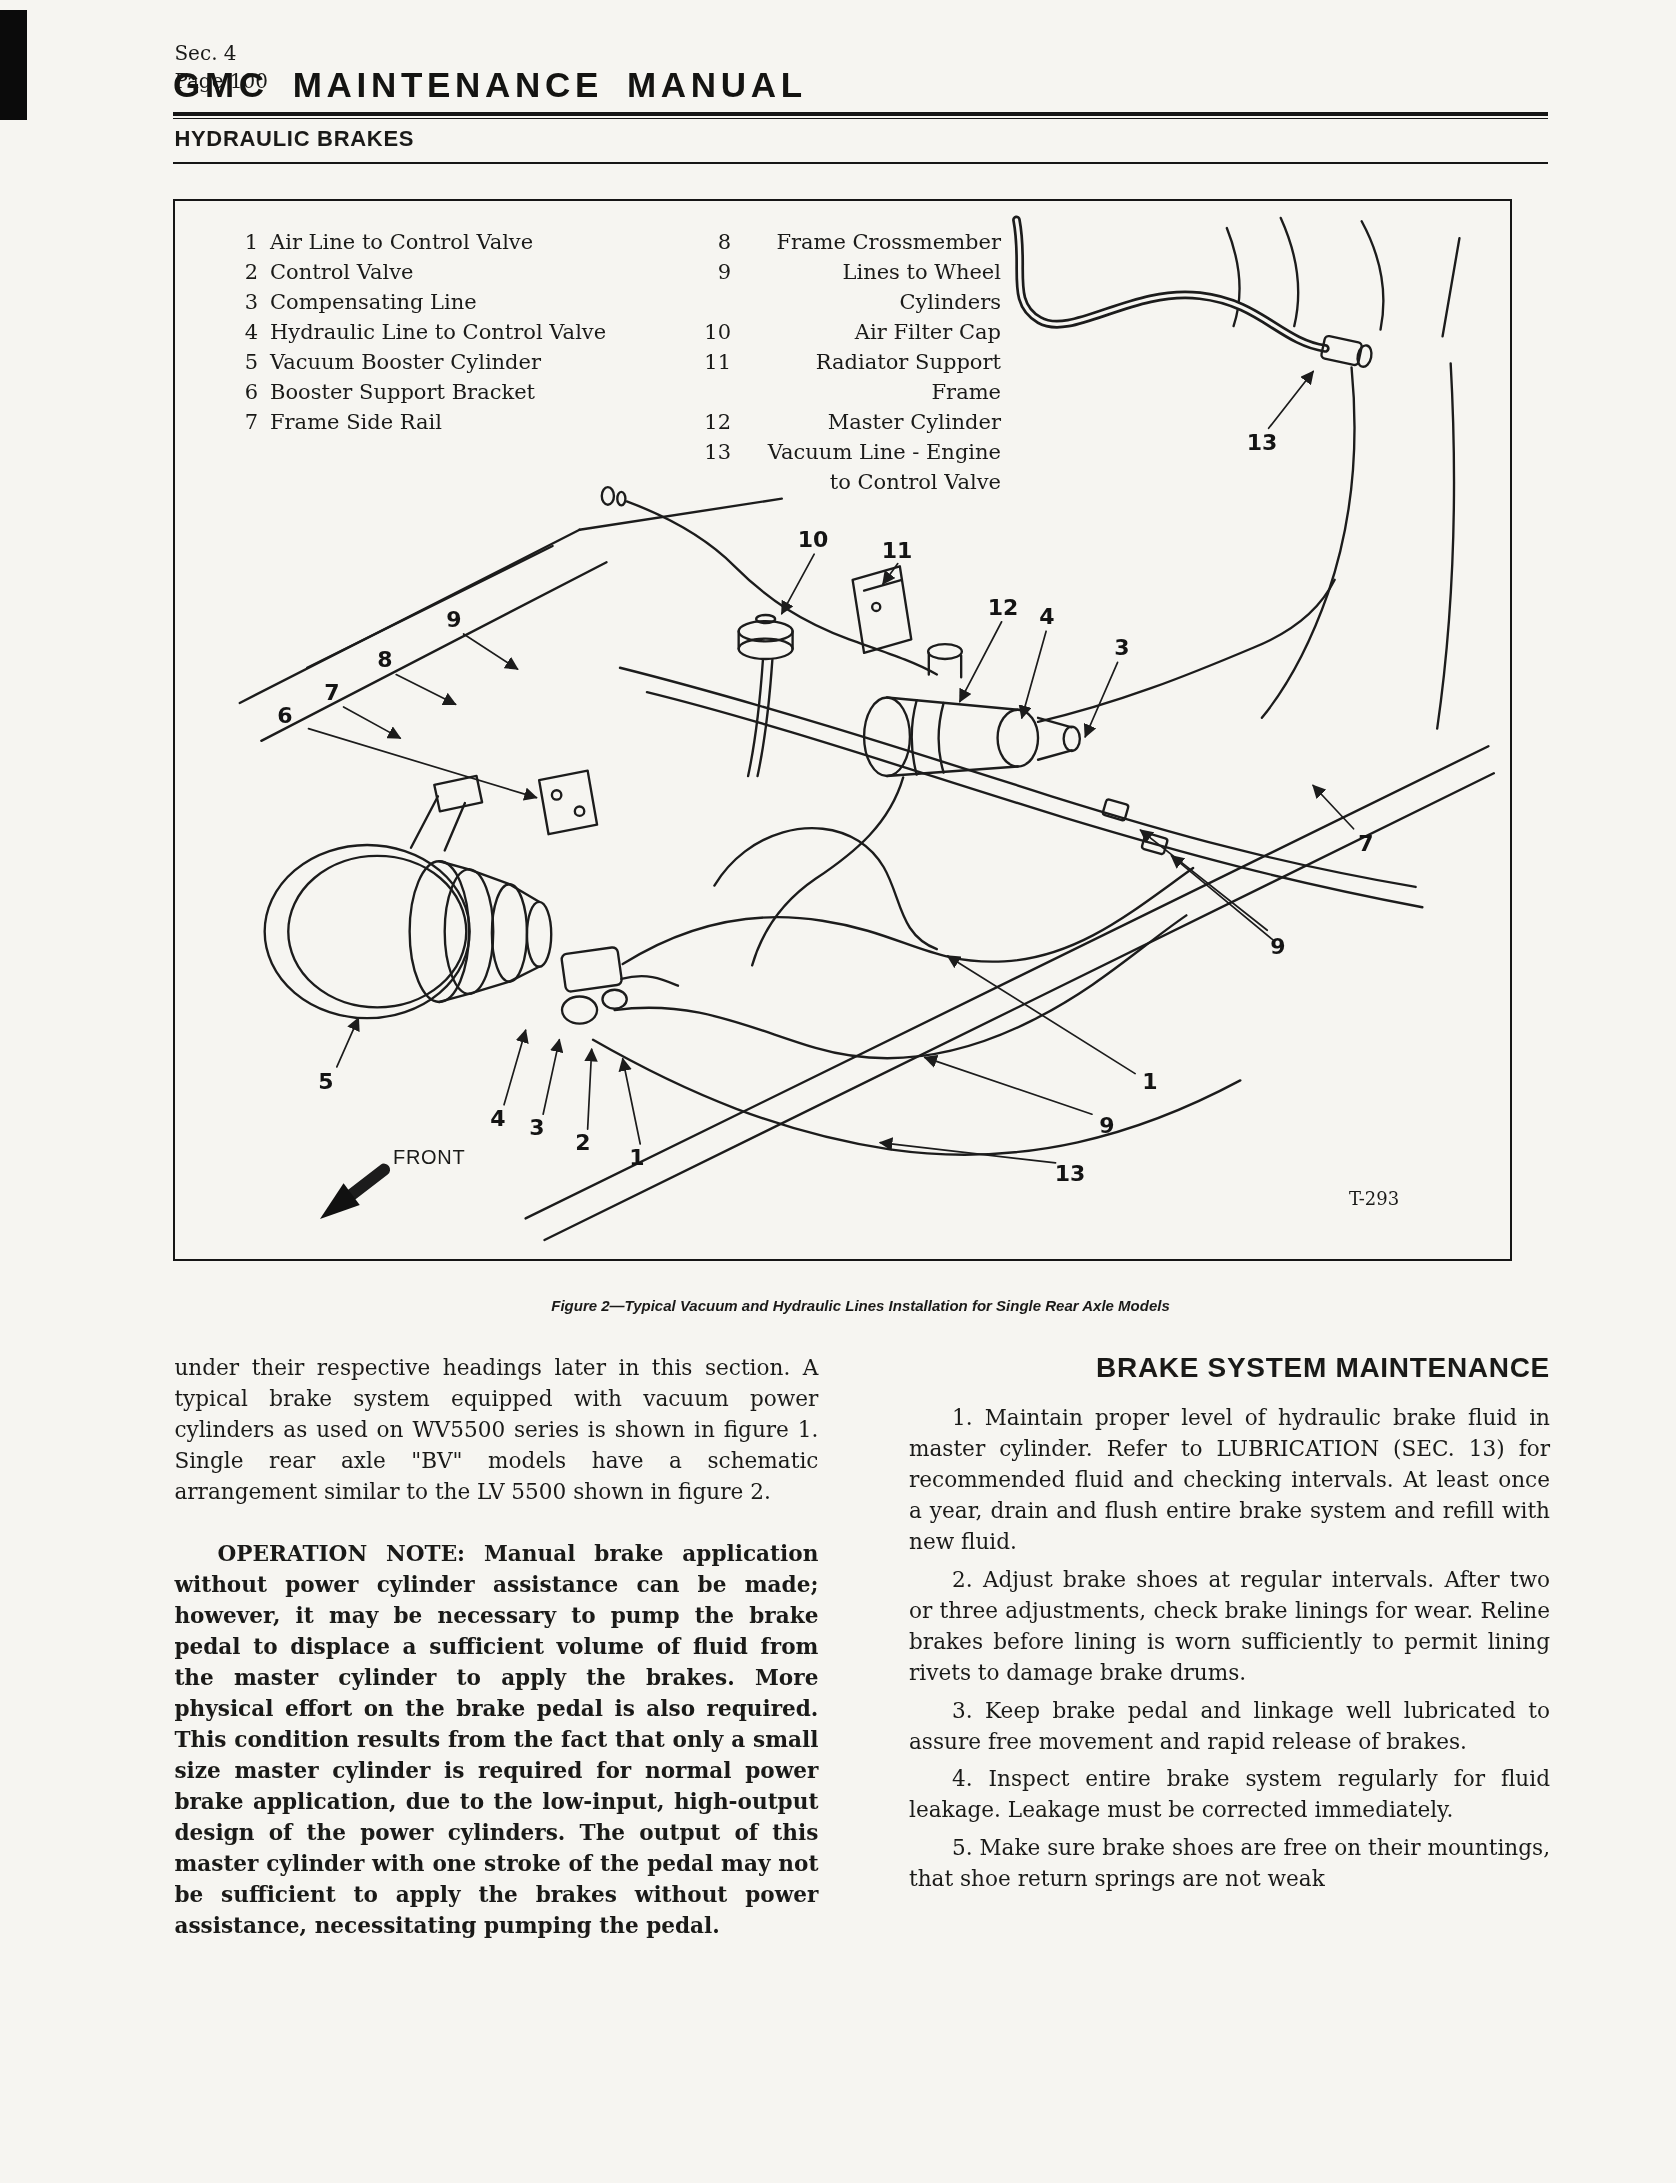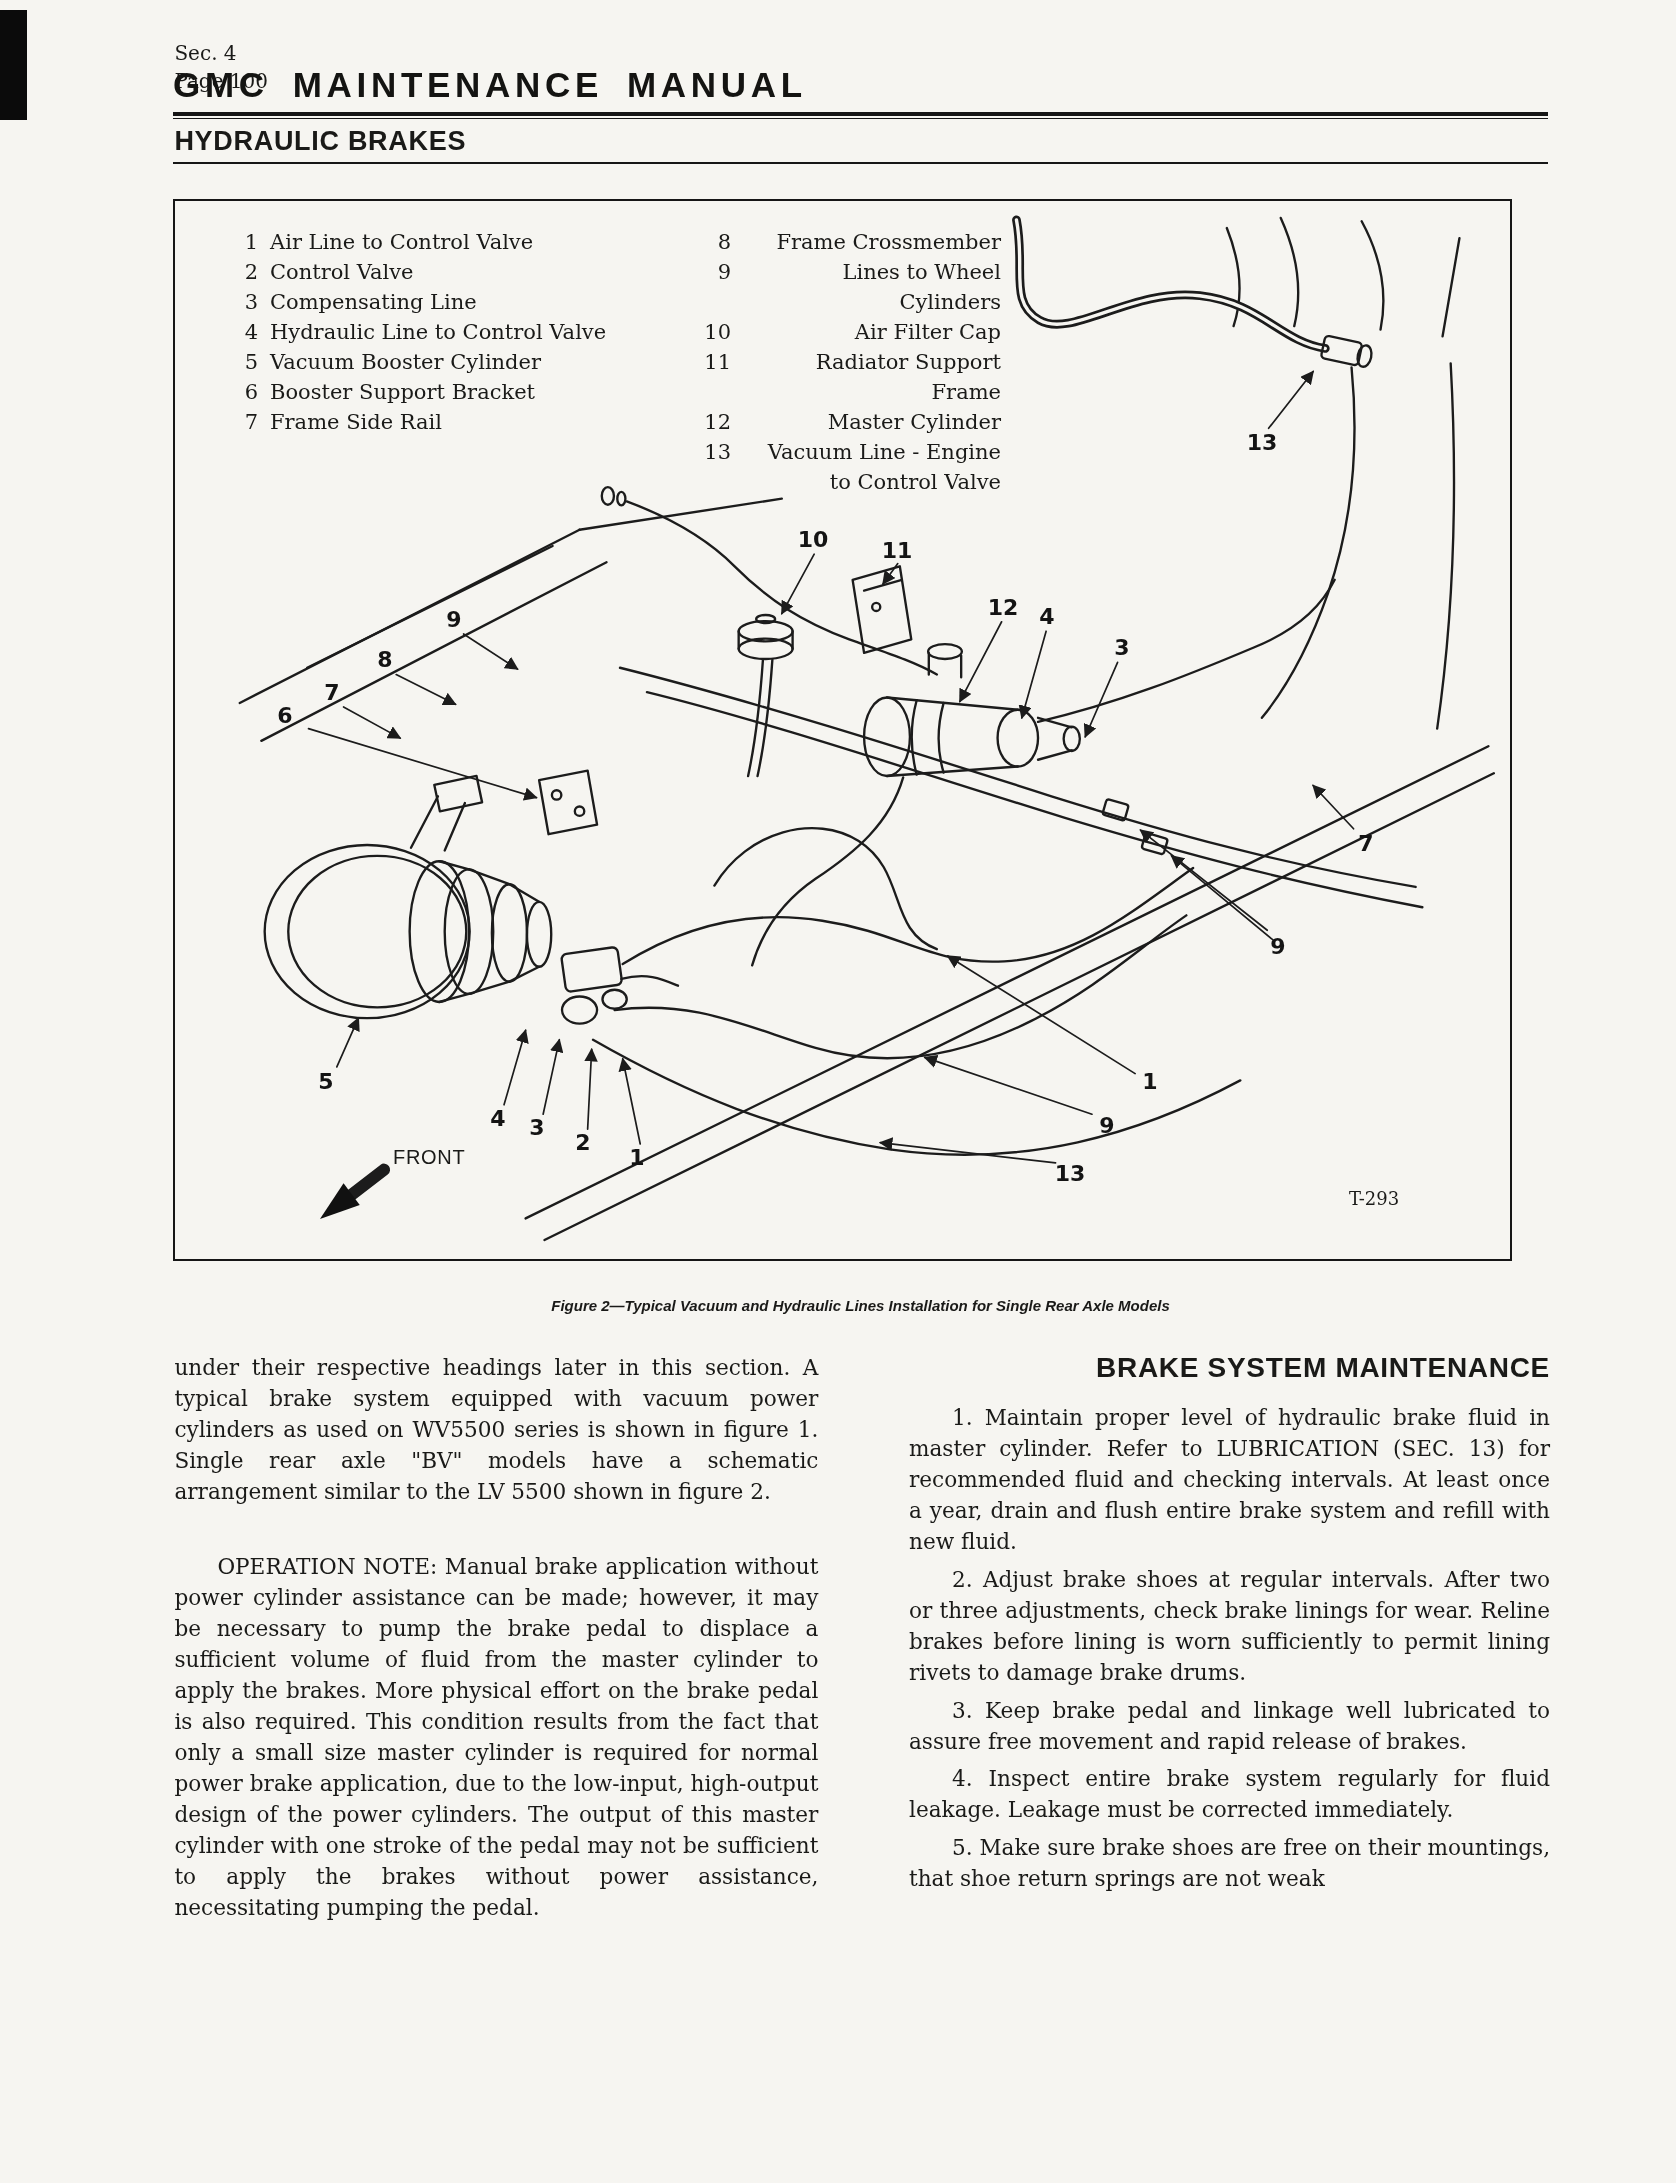--- a/index.html
+++ b/index.html
@@ -18,21 +18,21 @@
 
   .sec-block { position:absolute; left:1.4px; top:0; font-size:20px; line-height:28px; }
   .manual-title {
     position:absolute; left:0; right:0; top:26px; text-align:left;
     font-family:"Liberation Sans", sans-serif; font-weight:700;
     font-size:35px; letter-spacing:4.7px; word-spacing:9.5px; color:#141412;
   }
   .rule-double { position:absolute; left:0; right:0; top:73px; height:7.4px;
     border-top:4px solid #161616; border-bottom:1.4px solid #161616; }
   .section-title { position:absolute; left:1.4px; top:87px;
-    font-family:"Liberation Sans", sans-serif; font-weight:700; font-size:27px; letter-spacing:0.7px; }
+    font-family:"Liberation Sans", sans-serif; font-weight:700; font-size:22px; letter-spacing:0.7px; }
   .rule-single { position:absolute; left:0; right:0; top:123px; border-top:2.7px solid #161616; }
 
   .figure-box { position:absolute; left:0; top:160px; width:1339px; height:1062px; border:2px solid #161616; }
   .figure-box > svg { position:absolute; left:0; top:0; width:100%; height:100%; }
 
   .legend { position:absolute; left:51px; top:26px; display:flex; gap:37px; font-size:21px; line-height:30px; }
   .legend .col { display:flex; flex-direction:column; }
   .legend .row { display:flex; align-items:flex-start; }
   .legend .num { width:32px; text-align:right; flex:none; }
   .legend .lbl { margin-left:12px; }
@@ -47,21 +47,21 @@
     font-family:"Liberation Sans", sans-serif; font-weight:400; font-size:20px; letter-spacing:0.7px; }
   .t-number { position:absolute; left:1174px; top:987px; font-size:18px; }
 
   .caption { position:absolute; left:0; right:0; top:1258px; text-align:center;
     font-family:"Liberation Sans", sans-serif; font-style:italic; font-weight:700; font-size:15px; }
 
   .col-left  { position:absolute; left:1.4px;    top:1313px; width:644px; }
   .col-right { position:absolute; left:736px; top:1313px; width:641px; }
   .bodycol { font-size:21.6px; line-height:31px; text-align:justify; }
   .bodycol p { margin:0; }
-  .col-left p + p { margin-top:44px; }
+  .col-left p + p { margin-top:31px;font-weight:bold; }
   .col-right p + p { margin-top:6.8px; }
   .indent { text-indent:43px; }
   .maint-heading { font-family:"Liberation Sans", sans-serif; font-weight:700;
     font-size:28px; letter-spacing:0.7px; margin:0 0 19px 1.4px; text-align:right; }
 </style>
 </head>
 <body>
 
 <div class="corner-mark"></div>
 

